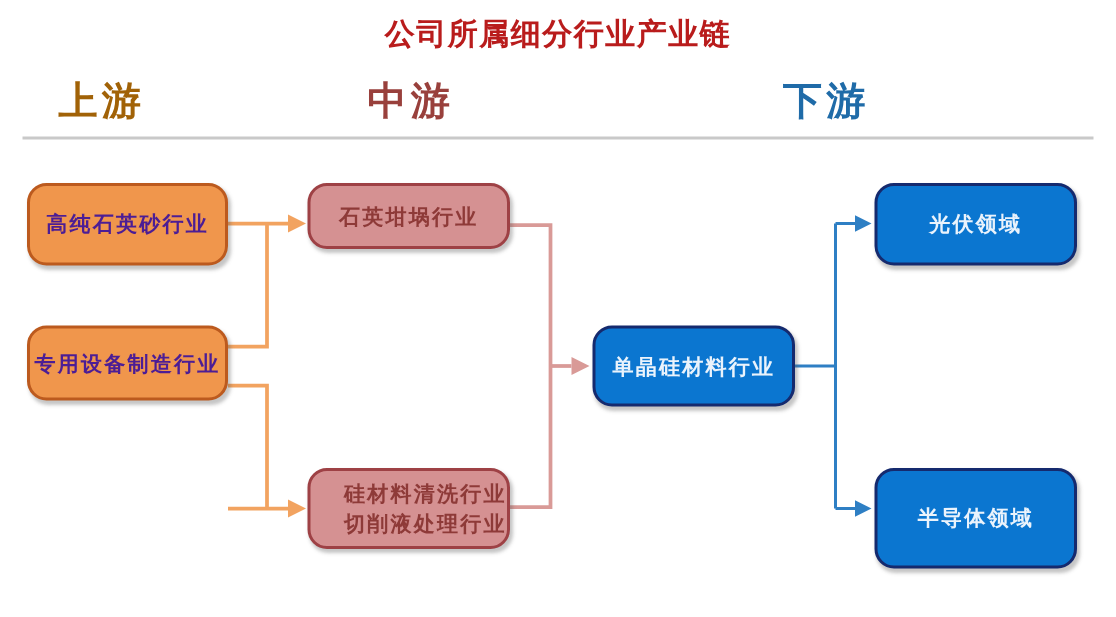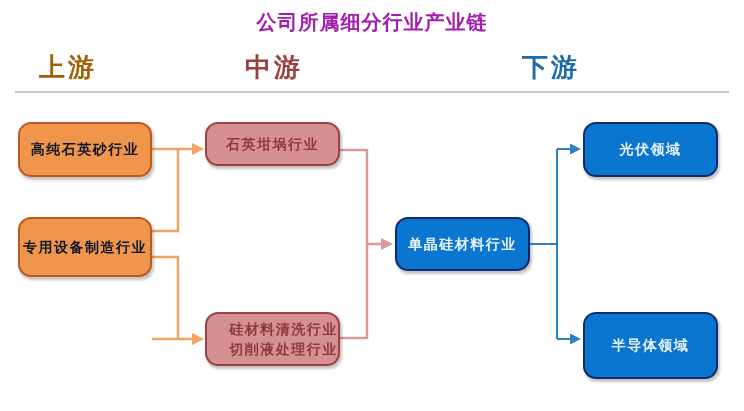--- a/index.html
+++ b/index.html
@@ -10,21 +10,21 @@
     background: #ffffff;
     overflow: hidden;
     font-family: "Liberation Sans", sans-serif;
   }
   .title {
     position: absolute;
     left: 0; right: 0; top: 9px;
     text-align: center;
     font-size: 20px;
     font-weight: bold;
-    color: #a21caf;
+    color: #b91c1c;
     letter-spacing: 1px;
   }
   .stage-header {
     position: absolute;
     top: 50px;
     font-size: 26px;
     font-weight: bold;
     letter-spacing: 3px;
     white-space: nowrap;
   }
@@ -48,21 +48,21 @@
     font-size: 14px;
     font-weight: bold;
     letter-spacing: 1.5px;
     line-height: 1.45;
     white-space: pre-line;
     box-shadow: 1.5px 2.5px 2.5px rgba(90, 90, 90, 0.35);
   }
   .node-orange {
     background: #F0964C;
     border: 2.5px solid #BC5A1E;
-    color: #0f172a;
+    color: #4c1d95;
   }
   .node-rose {
     background: #D59192;
     border: 2.5px solid #9E4145;
     color: #8E3A38;
   }
   .node-blue {
     background: #0B76D0;
     border: 2.5px solid #152A6E;
     color: #EAF3FC;
@@ -110,21 +110,21 @@
     <path class="edge-blue" d="M557,149 V339"></path>
     <path class="edge-blue" d="M557,149 H570"></path>
     <polygon class="head-blue" points="570,143.5 581,149 570,154.5"></polygon>
     <path class="edge-blue" d="M557,339 H570"></path>
     <polygon class="head-blue" points="570,333.5 581,339 570,344.5"></polygon>
   </svg>
 
   <div class="node node-orange" style="left:18px; top:122px; width:134px; height:55px;">
     <span>高纯石英砂行业</span>
   </div>
-  <div class="node node-orange" style="left:18px; top:217px; width:134px; height:60px;">
+  <div class="node node-orange" style="left:18px; top:217px; width:134px; height:50px;">
     <span>专用设备制造行业</span>
   </div>
 
   <div class="node node-rose" style="left:205px; top:122px; width:135px; height:44px;">
     <span>石英坩埚行业</span>
   </div>
   <div class="node node-rose" style="left:205px; top:312px; width:135px; height:54px;padding-left:22px;">
     <span>硅材料清洗行业
 切削液处理行业</span>
   </div>

